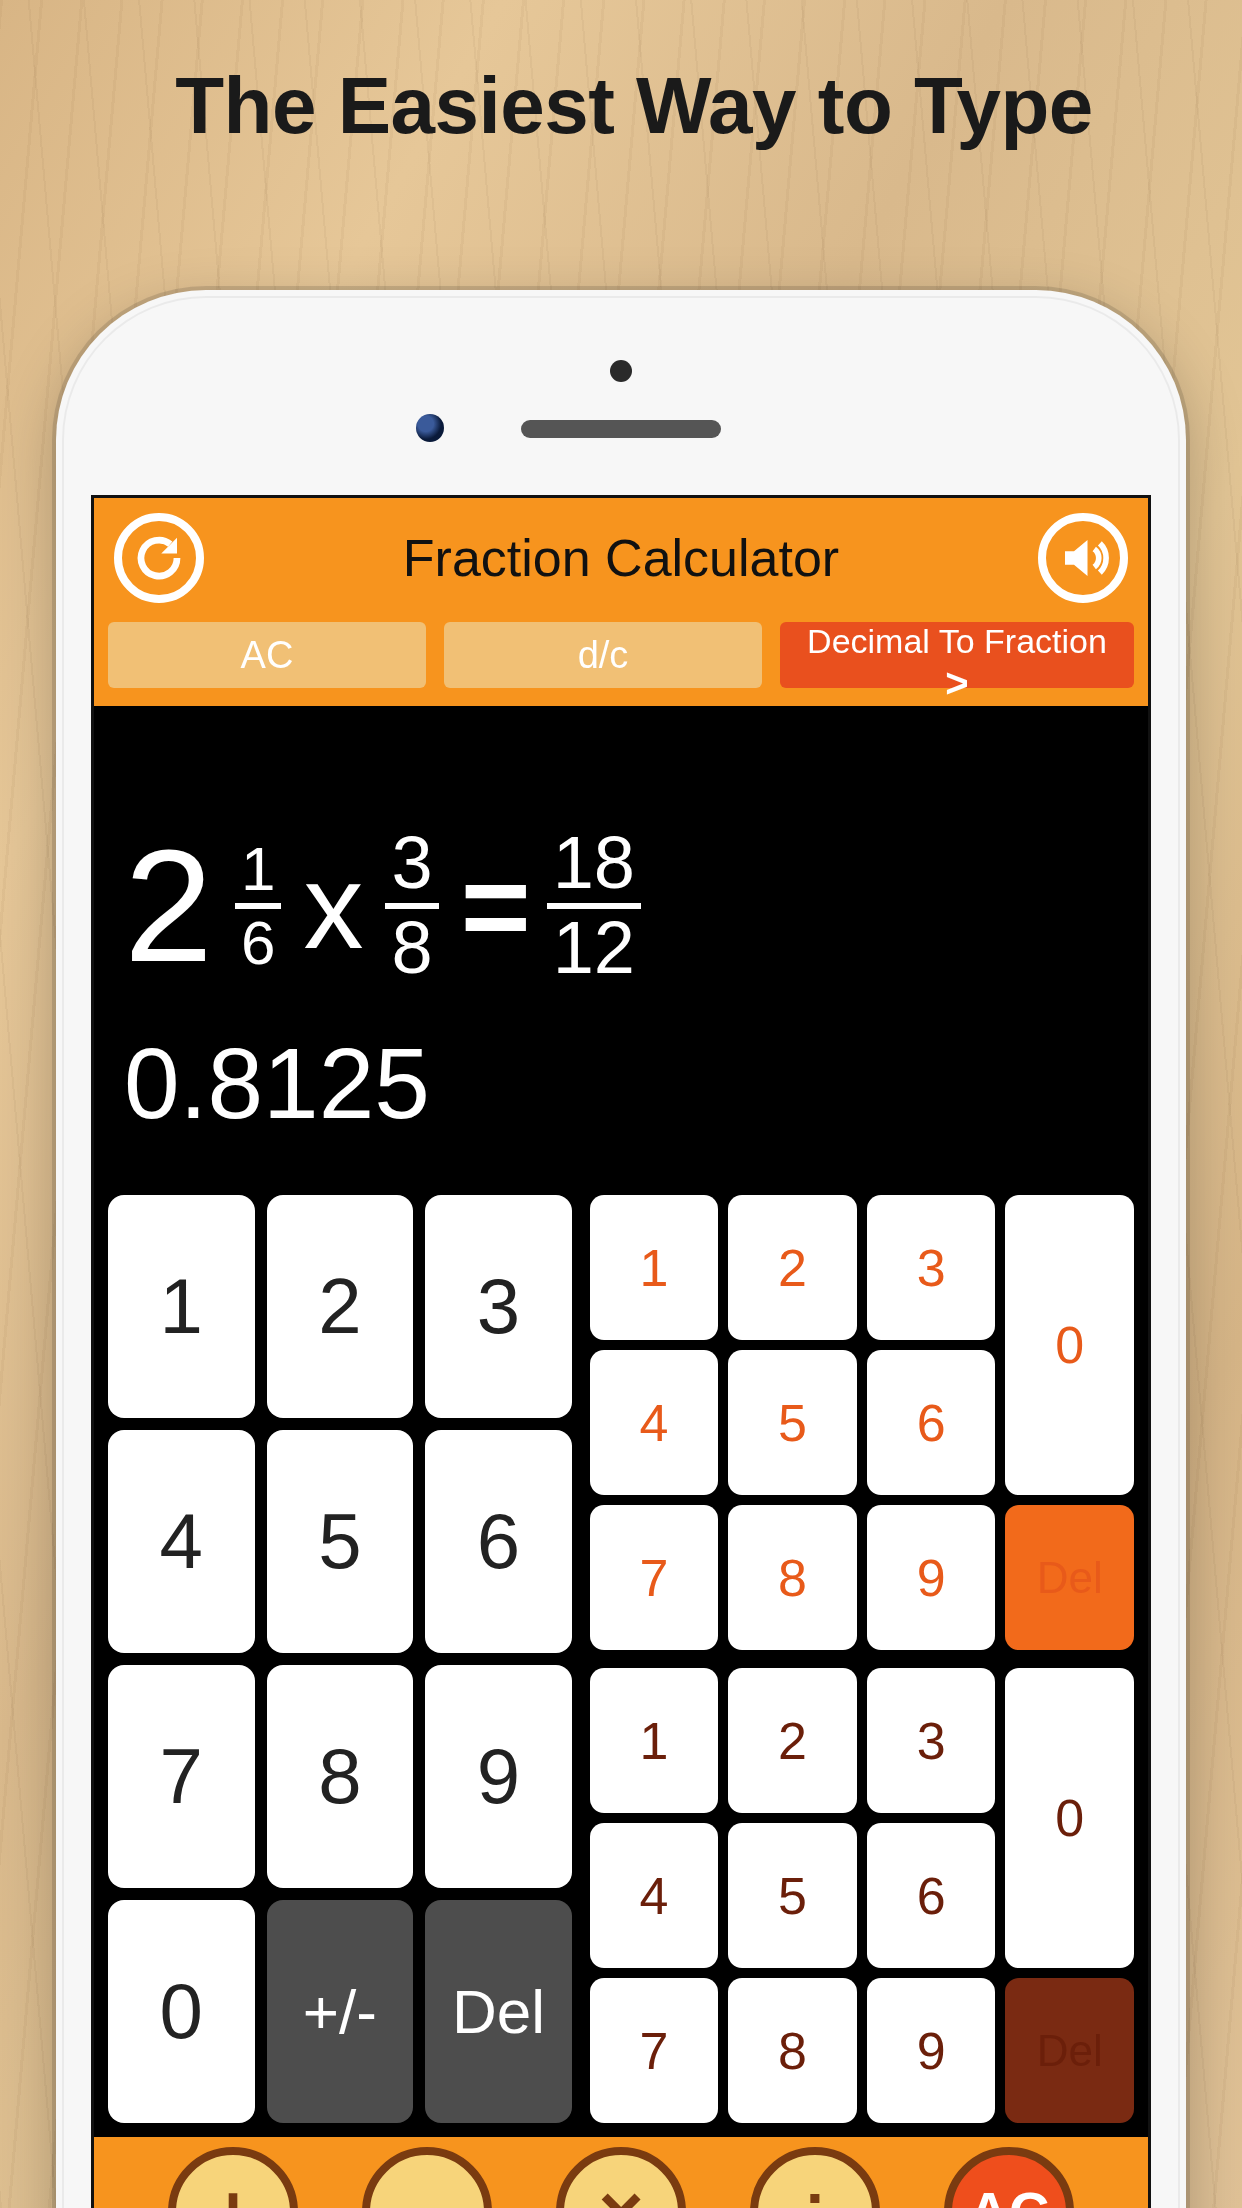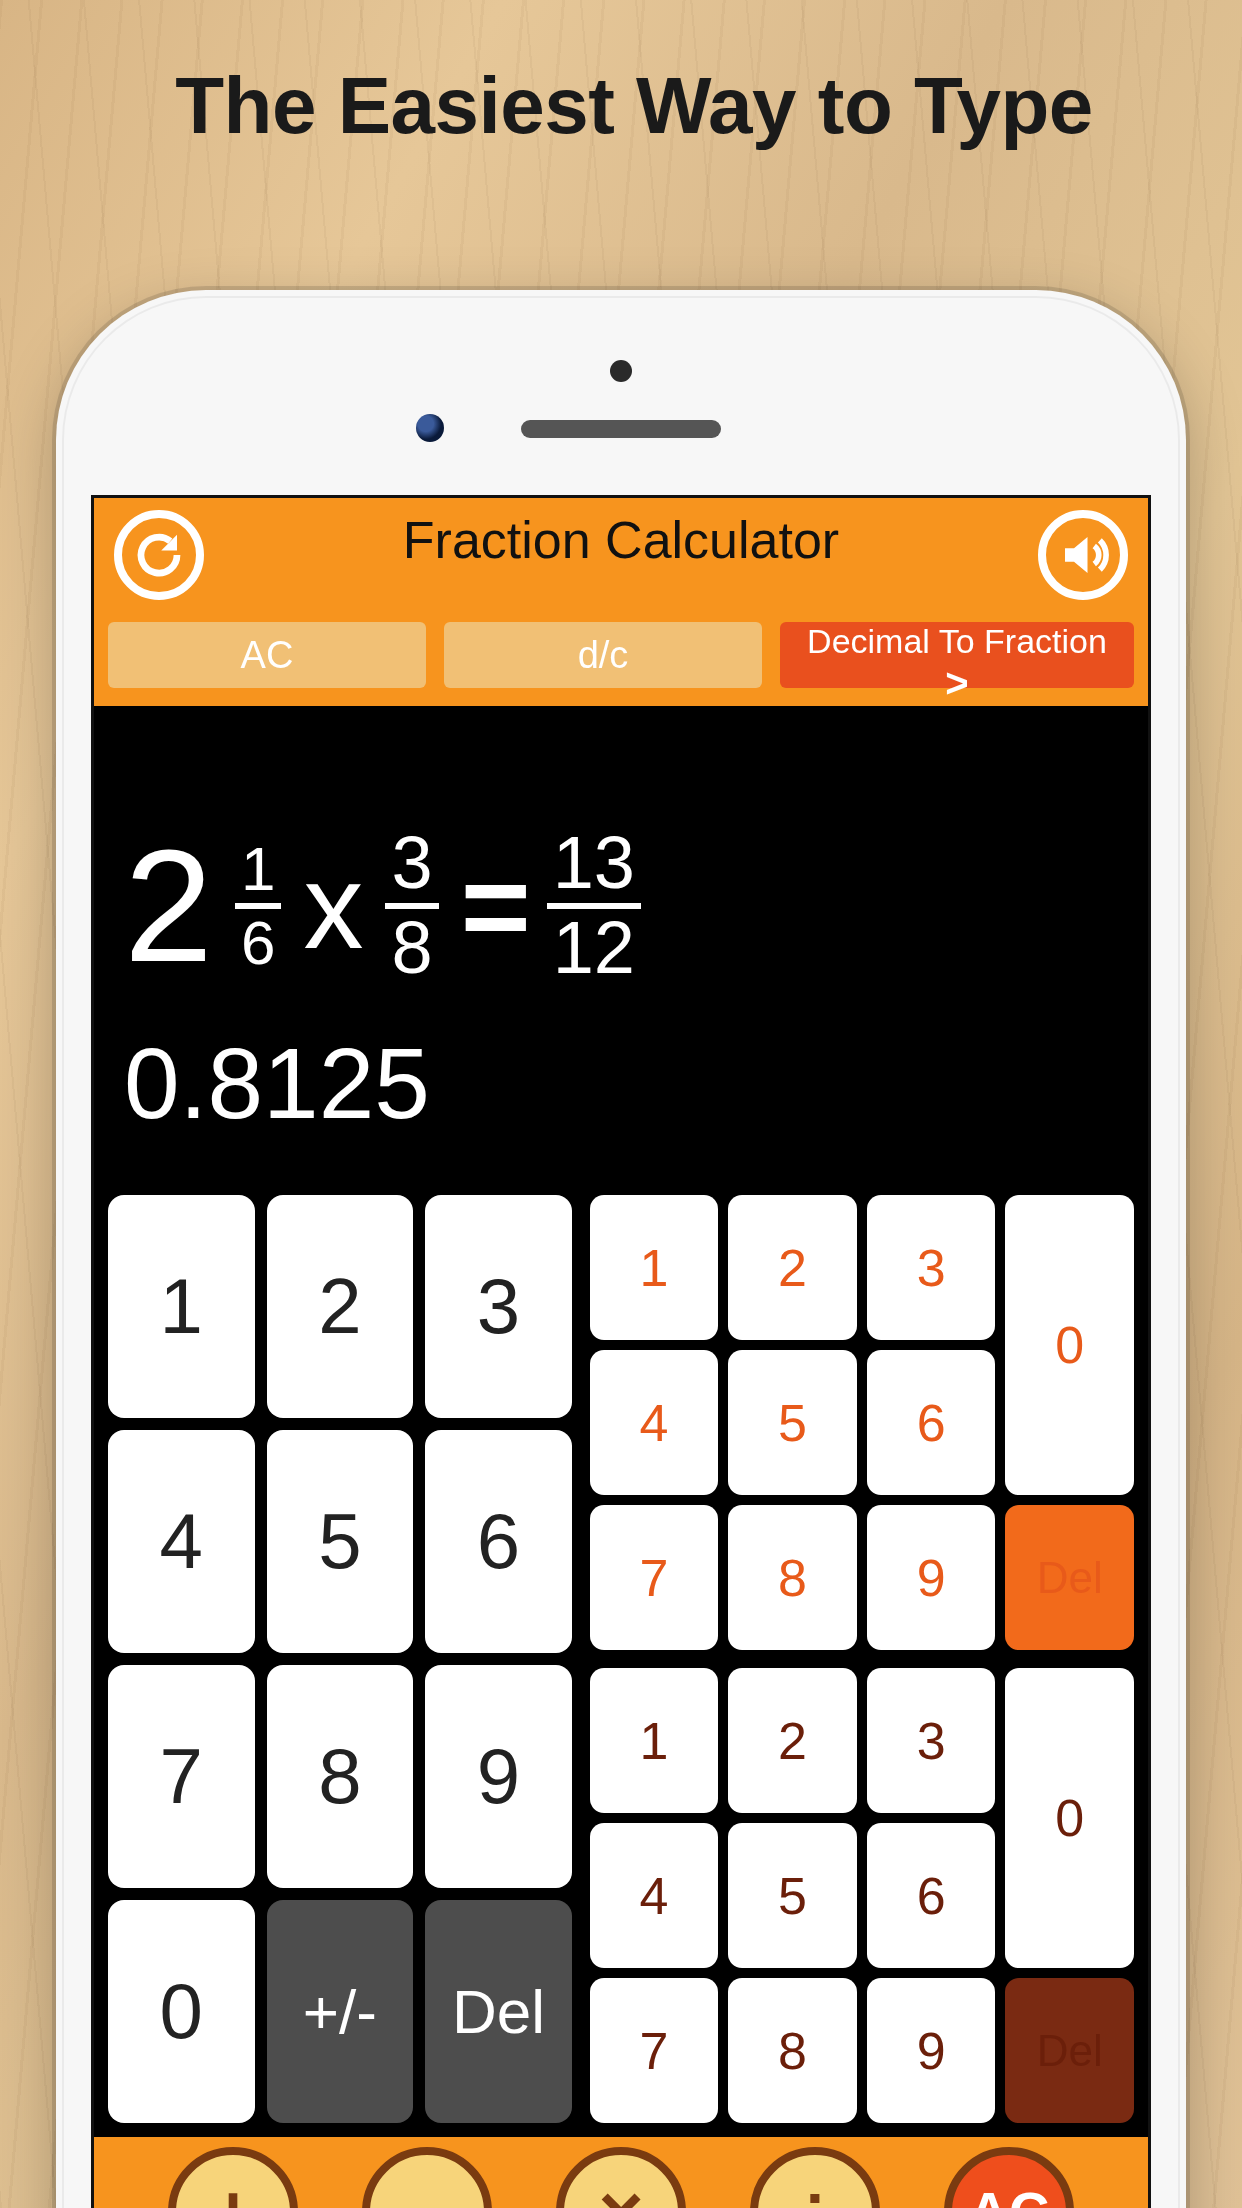--- a/index.html
+++ b/index.html
@@ -68,22 +68,22 @@
     background: #000;
     border: 3px solid #111;
     overflow: hidden;
     display: flex; flex-direction: column;
   }
 
   
   .titlebar {
     height: 120px;
     background: #f7941e;
-    display: flex; align-items: flex-start; justify-content: space-between;
-    padding: 12px 20px;
+    display: flex; align-items: center; justify-content: space-between;
+    padding: 4px 20px;
     color: #000;
   }
   .titlebar .title { font-size: 52px; font-weight: 400; color: #111; }
   .iconbtn {
     width: 90px; height: 90px; border-radius: 50%;
     border: 8px solid #fff;
     display: flex; align-items: center; justify-content: center;
     color: #fff;
   }
 
@@ -236,21 +236,21 @@
           <span class="d">6</span>
         </span>
         <span class="op">x</span>
         <span class="frac fracB">
           <span class="n">3</span>
           <span class="bar"></span>
           <span class="d">8</span>
         </span>
         <span class="eq">=</span>
         <span class="frac fracB">
-          <span class="n">13</span>
+          <span class="n">18</span>
           <span class="bar"></span>
           <span class="d">12</span>
         </span>
       </div>
       <div class="decimal">0.8125</div>
     </div>
 
     <div class="keypads">
       <div class="left-pad">
         <div class="key">1</div>

